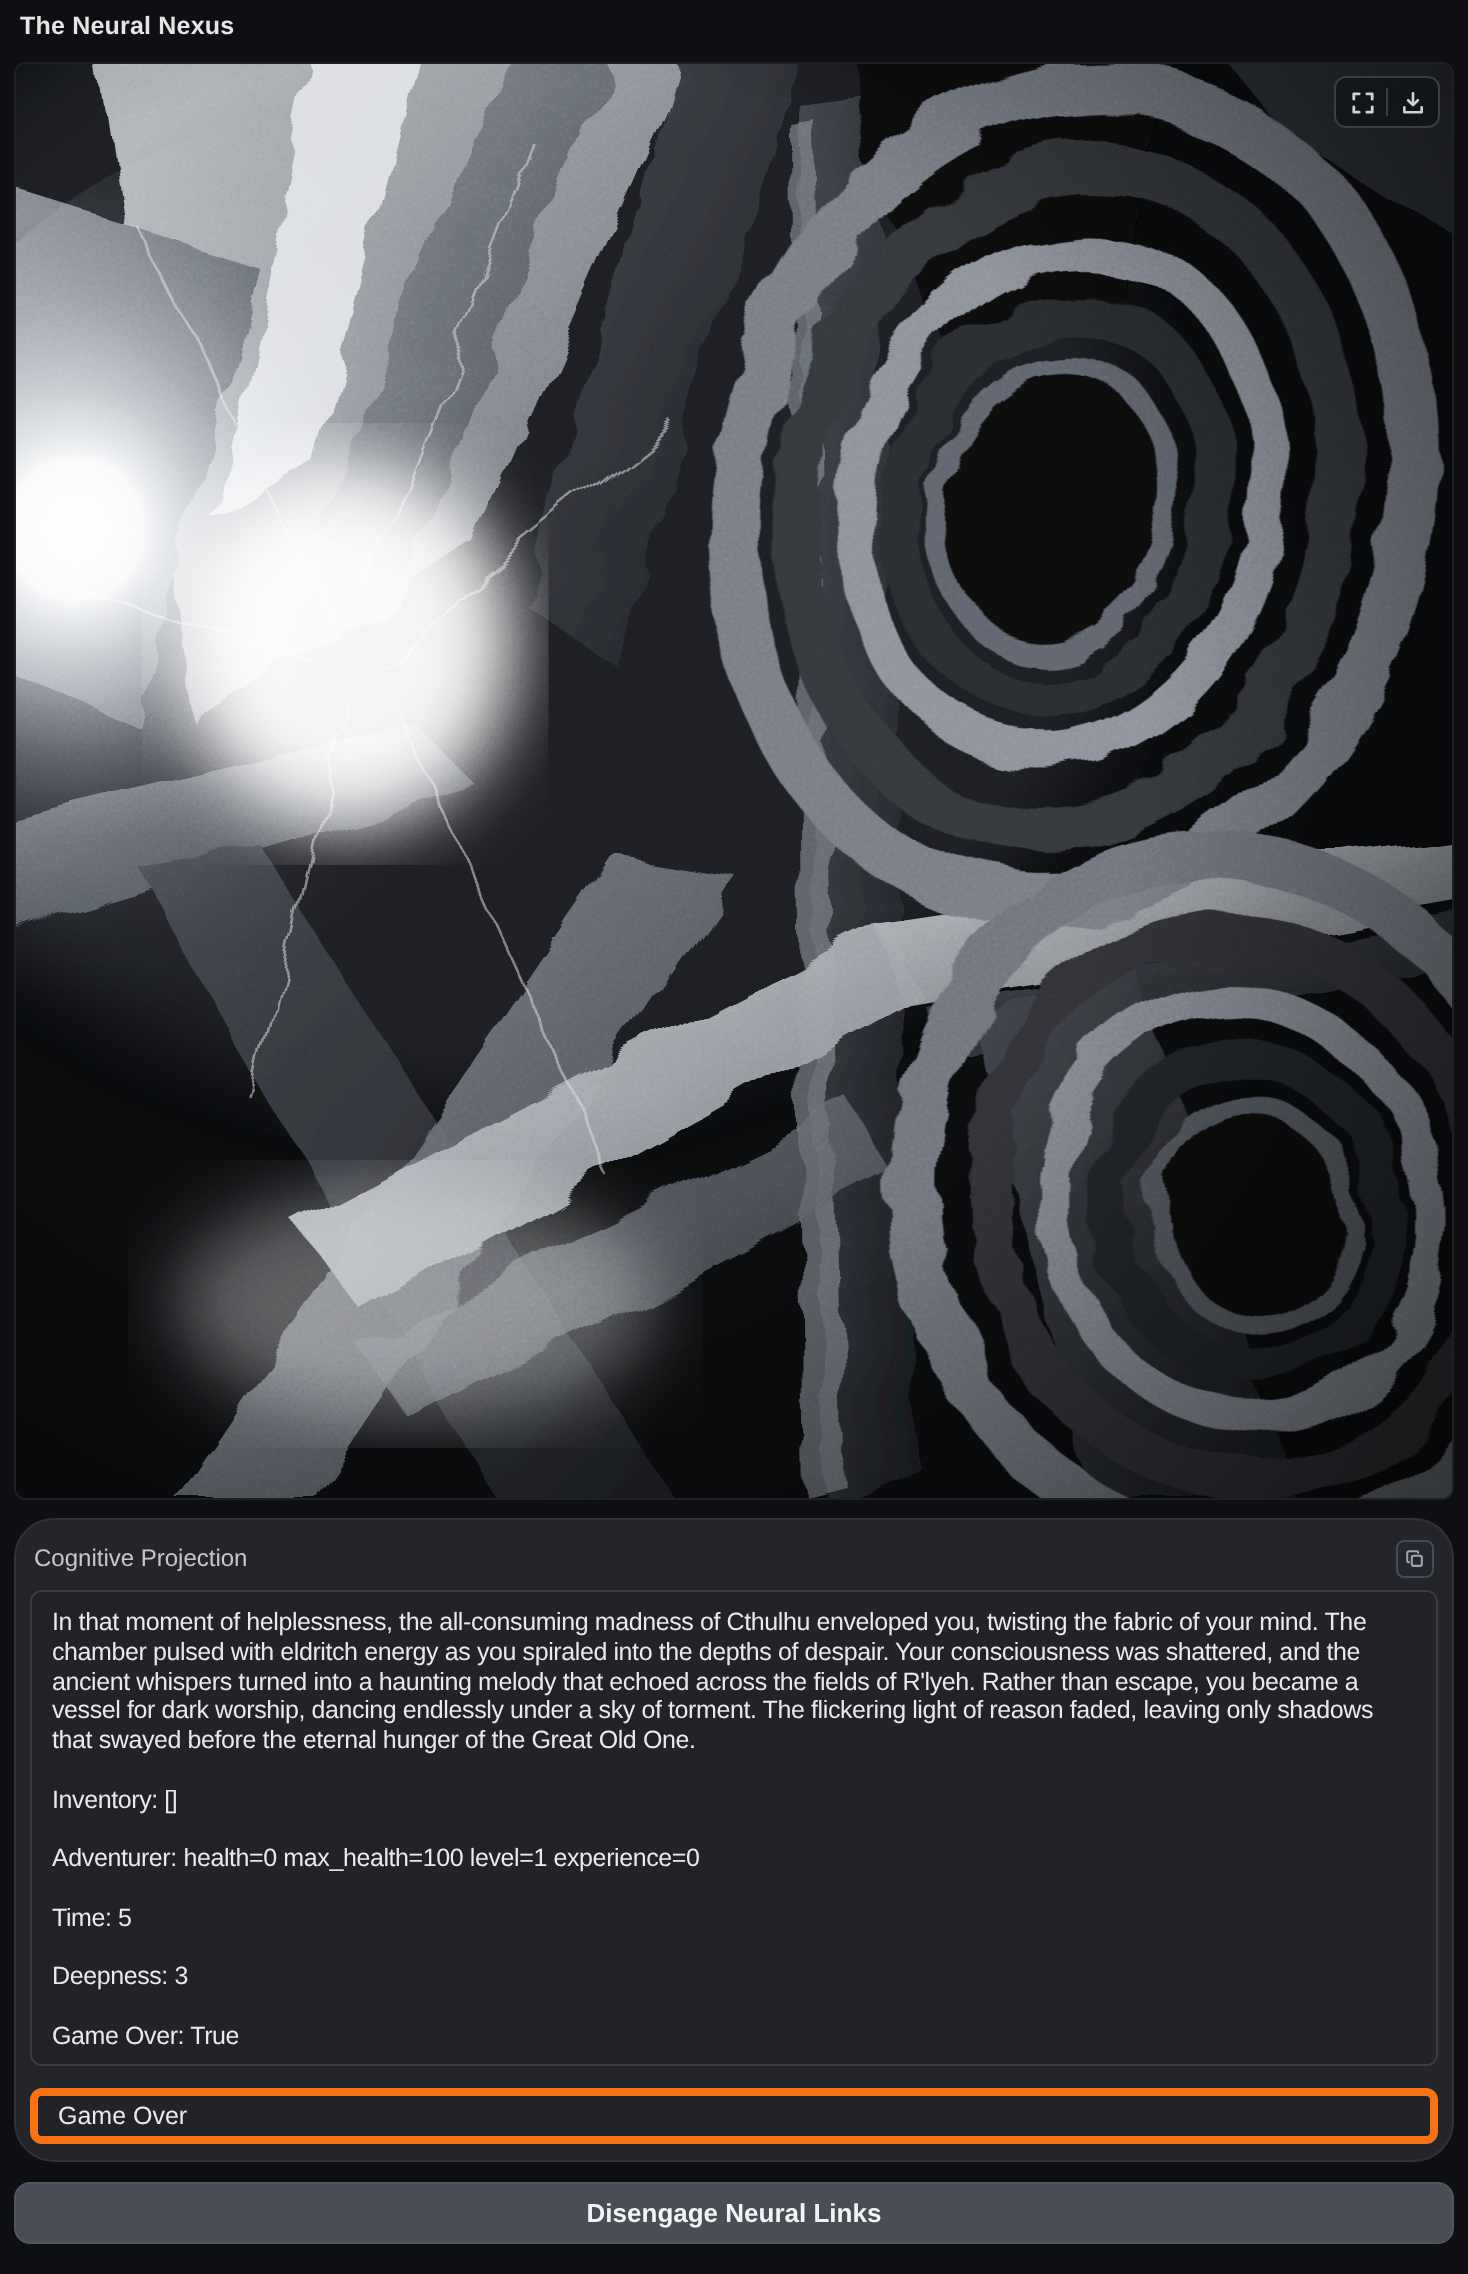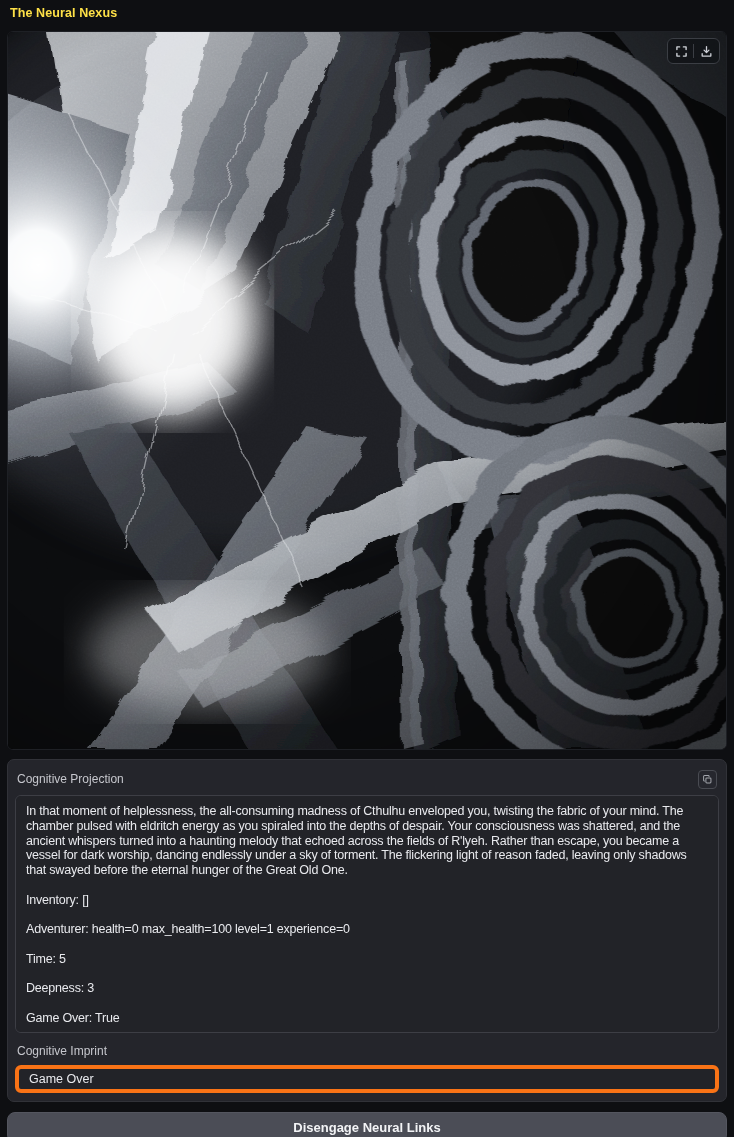--- a/index.html
+++ b/index.html
@@ -5,21 +5,21 @@
   html, body {
     margin: 0; padding: 0;
     width: 734px; height: 1137px;
     background: #0e0f12;
     font-family: "Liberation Sans", sans-serif;
     overflow: hidden;
   }
   .page { padding: 3px 7px 9px 7px; }
 
   .page-title {
-    font-size: 12.5px; font-weight: 700; color: #fde047;
+    font-size: 12.5px; font-weight: 700; color: #e5e5e5;
     margin: 3px 3px 11px 3px; letter-spacing: .1px;
   }
 
   
   .image-block {
     position: relative; height: 717px;
     border-radius: 6px; overflow: hidden;
     background: #000; border: 1px solid #1e2025;
   }
   .image-block svg.art { position: absolute; inset: 0; width: 100%; height: 100%; display: block; }
@@ -33,21 +33,21 @@
     width: 24px; height: 22px; display: flex; align-items: center; justify-content: center;
     background: transparent; border: none; color: #ced1d7; cursor: pointer; padding: 0;
   }
   .img-toolbar .divider { width: 1px; height: 14px; background: #3b3e44; }
 
   
   .form-panel {
     margin-top: 9px;
     background: #24252b;
     border: 1px solid #313238;
-    border-radius: 7px;
+    border-radius: 20px;
     padding: 8px 7px 8px 7px;
   }
   .field-head {
     display: flex; justify-content: space-between; align-items: center;
     margin: 2px 2px 7px 2px; height: 18px;
   }
   .field-label { font-size: 12px; color: #c6c7cd; }
   .copy-btn {
     width: 19px; height: 19px; display: flex; align-items: center; justify-content: center;
     background: rgba(40,42,48,.6); border: 1px solid #494b52; border-radius: 4px;
@@ -235,21 +235,20 @@
 Adventurer: health=0 max_health=100 level=1 experience=0
 
 Time: 5
 
 Deepness: 3
 
 Game Over: True</textarea>
     </div>
 
     <div class="field field-2">
-      <span class="field-label">Cognitive Imprint</span>
       <input class="textbox" type="text" spellcheck="false" value="Game Over" style="">
     </div>
 
   </div>
 
   <button class="primary-btn">Disengage Neural Links</button>
 
 </div>
 
 </body></html>

